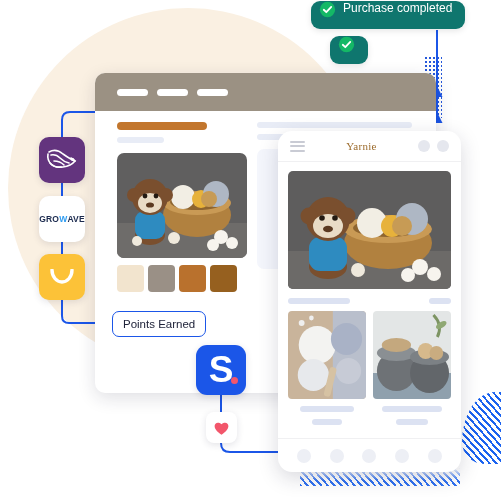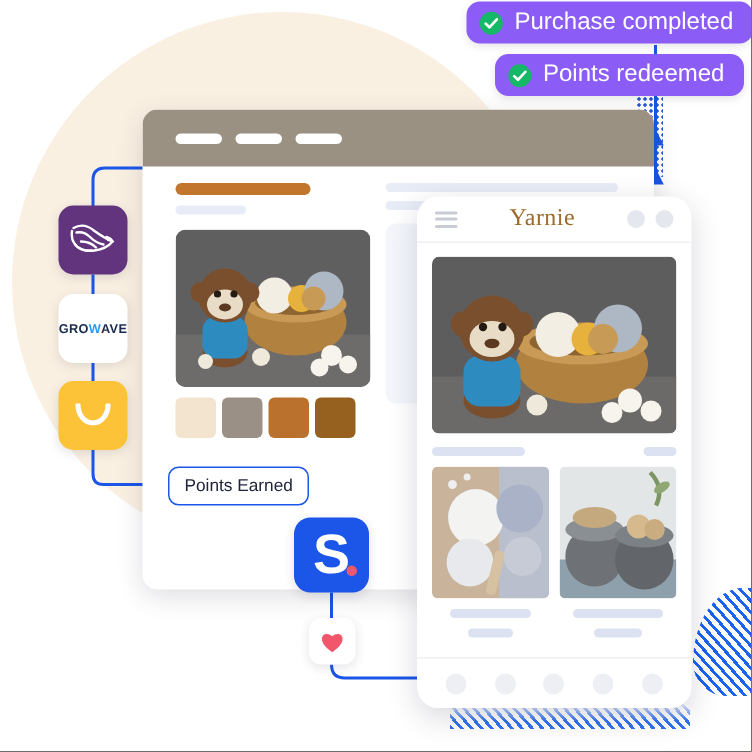--- a/index.html
+++ b/index.html
@@ -21,23 +21,23 @@
     border-top-left-radius:60px 90px;border-bottom-left-radius:40px 40px;}
   .stripes-bottom{position:absolute;left:300px;top:468px;width:160px;height:18px;
     background-image:repeating-linear-gradient(48deg,#1B63F0 0 2px,transparent 2px 5px);
     opacity:.9;-webkit-mask-image:linear-gradient(to top,#000 30%,transparent);
     mask-image:linear-gradient(to top,#000 30%,transparent);}
 
   
   #wires{position:absolute;left:0;top:0;width:501px;height:501px;overflow:visible;}
 
   
-  .badge{position:absolute;display:flex;align-items:center;gap:7px;
-    background:#8b5cf6;border-radius:9px;padding:0 13px 0 8px;height:28px;
-    color:#fff;font-size:16px;white-space:nowrap;
+  .badge{position:absolute;display:flex;gap:7px;
+    background:#0f766e;border-radius:9px;padding:0 13px 0 8px;height:28px;
+    color:#fff;font-size:12px;white-space:nowrap;
     box-shadow:0 2px 6px rgba(0,0,0,.10);}
   .badge.b1{left:311px;top:1px;}
   .badge.b2{left:330px;top:36px;}
   .seal{width:17px;height:17px;flex:0 0 17px;}
 
   
   .browser{position:absolute;left:95px;top:73px;width:341px;height:320px;
     background:#fff;border-radius:10px;box-shadow:0 5px 18px rgba(30,30,60,.14);
     overflow:hidden;}
   .browser-bar{height:38px;background:#9B9183;display:flex;align-items:center;
@@ -58,21 +58,21 @@
     background:#F4F6FC;border-radius:7px;}
 
   
   .phone{position:absolute;left:278px;top:131px;width:183px;height:341px;
     background:#fff;border-radius:14px;box-shadow:0 6px 20px rgba(30,30,60,.17);
     overflow:hidden;}
   .ph-head{height:30px;display:flex;align-items:center;justify-content:space-between;
     padding:0 12px;border-bottom:1px solid #F0F0F2;}
   .burger{width:15px;display:flex;flex-direction:column;gap:2.5px;}
   .burger i{display:block;height:2px;background:#C9CBD4;border-radius:1px;}
-  .ph-title{font-family:"Liberation Serif",serif;font-size:16px;color:#9C6B2C;
+  .ph-title{font-family:"Liberation Serif",serif;font-size:11px;color:#9C6B2C;
     letter-spacing:.3px;}
   .ph-ico{display:flex;gap:7px;}
   .circ{width:12px;height:12px;border-radius:50%;background:#E5E7EE;}
 
   .ph-hero{margin:9px 10px 0;height:118px;border-radius:5px;overflow:hidden;}
   .ph-metarow{display:flex;justify-content:space-between;margin:9px 10px 0;}
   .m-bar{height:6px;border-radius:3px;background:#DCE2F2;}
   .thumbs{display:flex;gap:7px;margin:7px 10px 0;}
   .thumb{flex:1;}
   .thumb .im{height:88px;border-radius:4px;overflow:hidden;}
@@ -307,21 +307,20 @@
       <path d="M5.6 10.3 L8.6 13.2 L14.4 6.9" stroke="#fff" stroke-width="2.1" fill="none" stroke-linecap="round" stroke-linejoin="round"></path>
     </svg>
     <span>Purchase completed</span>
   </div>
 
   <div class="badge b2">
     <svg class="seal" viewBox="0 0 20 20">
       <circle cx="10" cy="10" r="9" fill="#14B866"></circle>
       <path d="M5.6 10.3 L8.6 13.2 L14.4 6.9" stroke="#fff" stroke-width="2.1" fill="none" stroke-linecap="round" stroke-linejoin="round"></path>
     </svg>
-    <span>Points redeemed</span>
   </div>
 
   <div class="tile tile-purple">
     <svg width="34" height="30" viewBox="0 0 34 30">
       <g stroke="#fff" stroke-width="1.6" fill="none" stroke-linecap="round">
         <path d="M4 7 q7 -4 14 2 q7 5 12 7 q-4 5 -12 6 q-9 1 -13 -4"></path>
         <path d="M6 10 q5 -1 9 3 q4 4 9 5"></path>
         <path d="M9 16 q6 0 10 4"></path>
         <path d="M26 13 q3 1 4 3"></path>
         <path d="M3 9 q-1 6 3 10 q4 4 10 3"></path>

